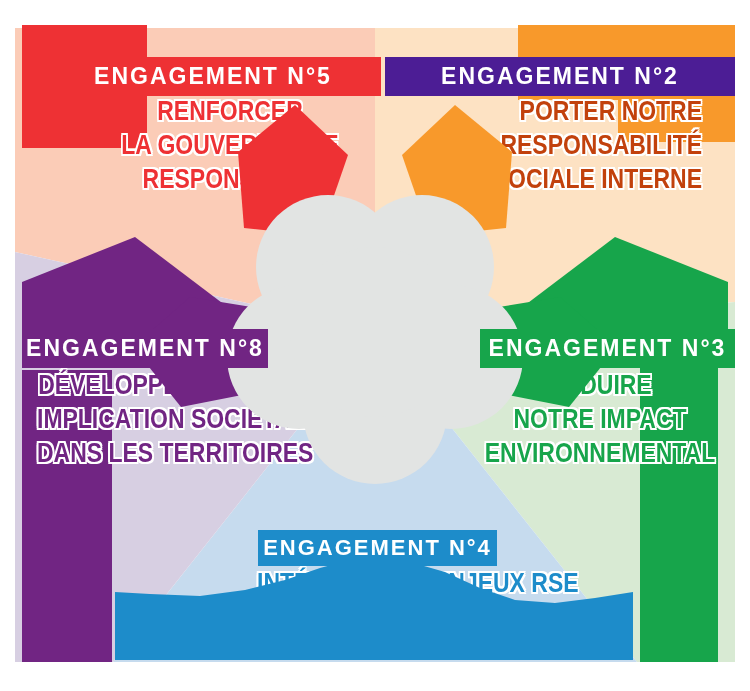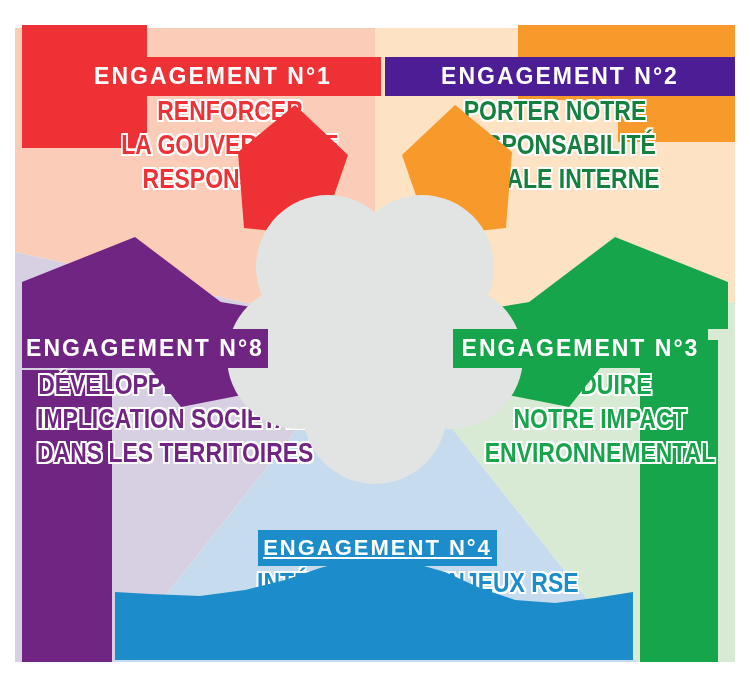--- a/index.html
+++ b/index.html
@@ -40,21 +40,21 @@
     <polygon points="640,340 718,340 718,662 640,662" fill="#17a54b"></polygon>
     <polygon points="22,282 135,237 238,315 238,329 22,329" fill="#712583"></polygon>
     <polygon points="22,370 112,370 112,662 22,662" fill="#712583"></polygon>
   </svg>
 
   <div class="desc" style="left: 80px; top: 94px; width: 300px; color: rgb(238, 49, 52);">
     <span class="ln">RENFORCER</span>
     <span class="ln">LA GOUVERNANCE</span>
     <span class="ln">RESPONSABLE</span>
   </div>
-  <div class="desc" style="left: 405px; top: 94px; width: 300px; color: #15803d;">
+  <div class="desc" style="left: 429px; top: 94px; width: 300px; color: #c2410c; text-align: right;">
     <span class="ln">PORTER NOTRE</span>
     <span class="ln">RESPONSABILITÉ</span>
     <span class="ln">SOCIALE INTERNE</span>
   </div>
   <div class="desc" style="left: 450px; top: 368px; width: 300px; color: rgb(23, 165, 75);">
     <span class="ln">RÉDUIRE</span>
     <span class="ln">NOTRE IMPACT</span>
     <span class="ln">ENVIRONNEMENTAL</span>
   </div>
   <div class="desc" style="left: 230px; top: 566px; width: 300px; color: rgb(29, 140, 202);">
@@ -77,28 +77,28 @@
       <circle cx="328" cy="267" r="72" fill="#e2e4e3"></circle>
       <circle cx="422" cy="267" r="72" fill="#e2e4e3"></circle>
       <circle cx="451" cy="357" r="72" fill="#e2e4e3"></circle>
       <circle cx="299" cy="357" r="72" fill="#e2e4e3"></circle>
       <circle cx="375" cy="412" r="72" fill="#e2e4e3"></circle>
       <circle cx="375" cy="332" r="85" fill="#e2e4e3"></circle>
     </g>
   </svg>
 
   <div class="band" style="left: 45px; top: 57px; width: 336px; height: 39px; background: rgb(238, 49, 52);">
-    <span>ENGAGEMENT N°1</span>
+    <span>ENGAGEMENT N°5</span>
   </div>
   <div class="band" style="left: 385px; top: 57px; width: 350px; height: 39px; background: #4c1d95;">
     <span>ENGAGEMENT N°2</span>
   </div>
-  <div class="band" style="left: 453px; top: 329px; width: 255px; height: 39px; background: rgb(23, 165, 75);">
+  <div class="band" style="left: 480px; top: 329px; width: 255px; height: 39px; background: rgb(23, 165, 75);">
     <span>ENGAGEMENT N°3</span>
   </div>
-  <div class="band small" style="left: 258px; top: 530px; width: 239px; height: 36px; background: rgb(29, 140, 202); text-decoration: underline;">
+  <div class="band small" style="left: 258px; top: 530px; width: 239px; height: 36px; background: rgb(29, 140, 202);">
     <span>ENGAGEMENT N°4</span>
   </div>
   <div class="band" style="left: 22px; top: 329px; width: 246px; height: 39px; background: rgb(113, 37, 131);">
     <span>ENGAGEMENT N°8</span>
   </div>
 
 </div>
 
 </body></html>

